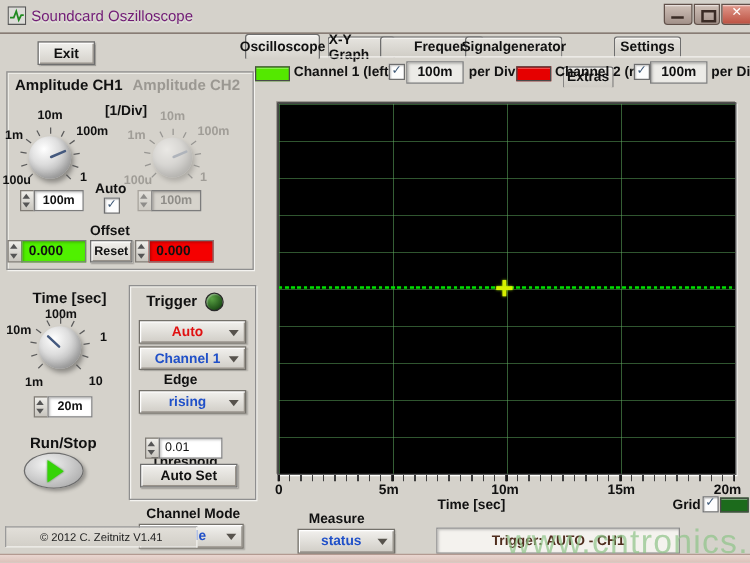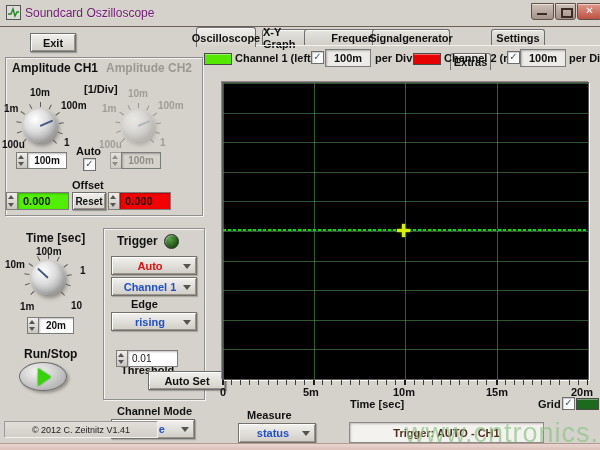--- a/index.html
+++ b/index.html
@@ -227,21 +227,21 @@
 <div class="abs dd" style="left:111px;top:312px;width:84px;height:17px;">
   <span class="txt blue">rising</span>
     <span class="arr"></span>
 </div>
 <div class="abs lbl" style="left:121px;top:336px;margin-top:28px;">Threshold</div>
 <div class="abs spin" style="left:116px;top:350px;height:15px;">
     <i class="su"></i>
     <i class="sd"></i>
   </div>
 <div class="abs field" style="left:127px;top:350px;width:45px;height:15px;font-size:10px;font-weight:normal;justify-content:flex-start;padding-left:4px;">0.01</div>
-<div class="abs btn" style="left:112px;top:371px;width:76px;height:17px;margin-left:36px;">Auto Set</div>
+<div class="abs btn" style="left:112px;top:371px;width:76px;height:17px;">Auto Set</div>
 
 <div class="abs lbl" style="left:117px;top:405px;">Channel Mode</div>
 <div class="abs dd" style="left:111px;top:419px;width:82px;height:18px;">
   <span class="txt blue">single</span>
     <span class="arr"></span>
 </div>
 <div class="abs" style="left:4px;top:421px;width:152px;height:15px;font-size:9px;display:flex;align-items:center;justify-content:center;
             border:1px solid;border-color:#9a9a9a #f2f1ee #f2f1ee #9a9a9a;color:#222;background:linear-gradient(#e2dfd9,#d2cfc8);">© 2012  C. Zeitnitz V1.41</div>
 
 <div class="abs panel-topline"></div>

